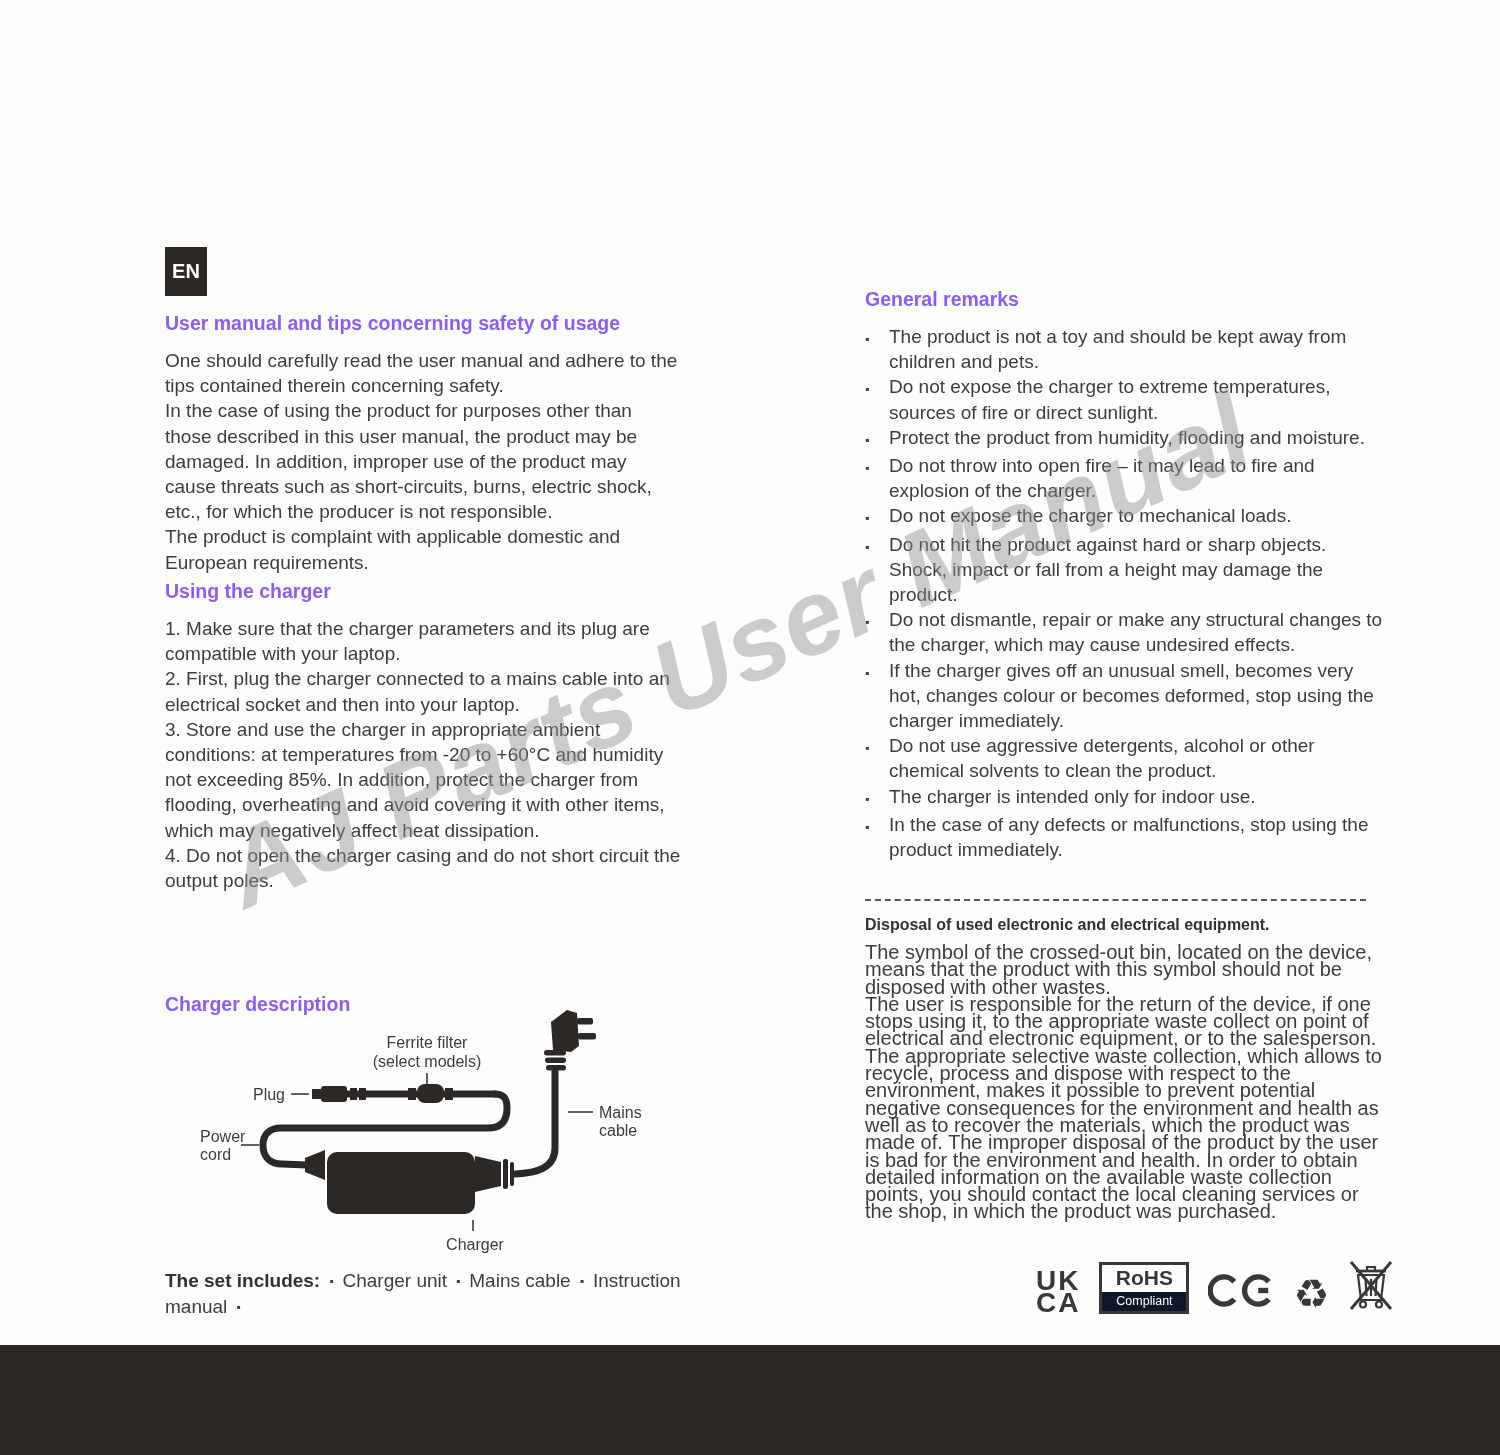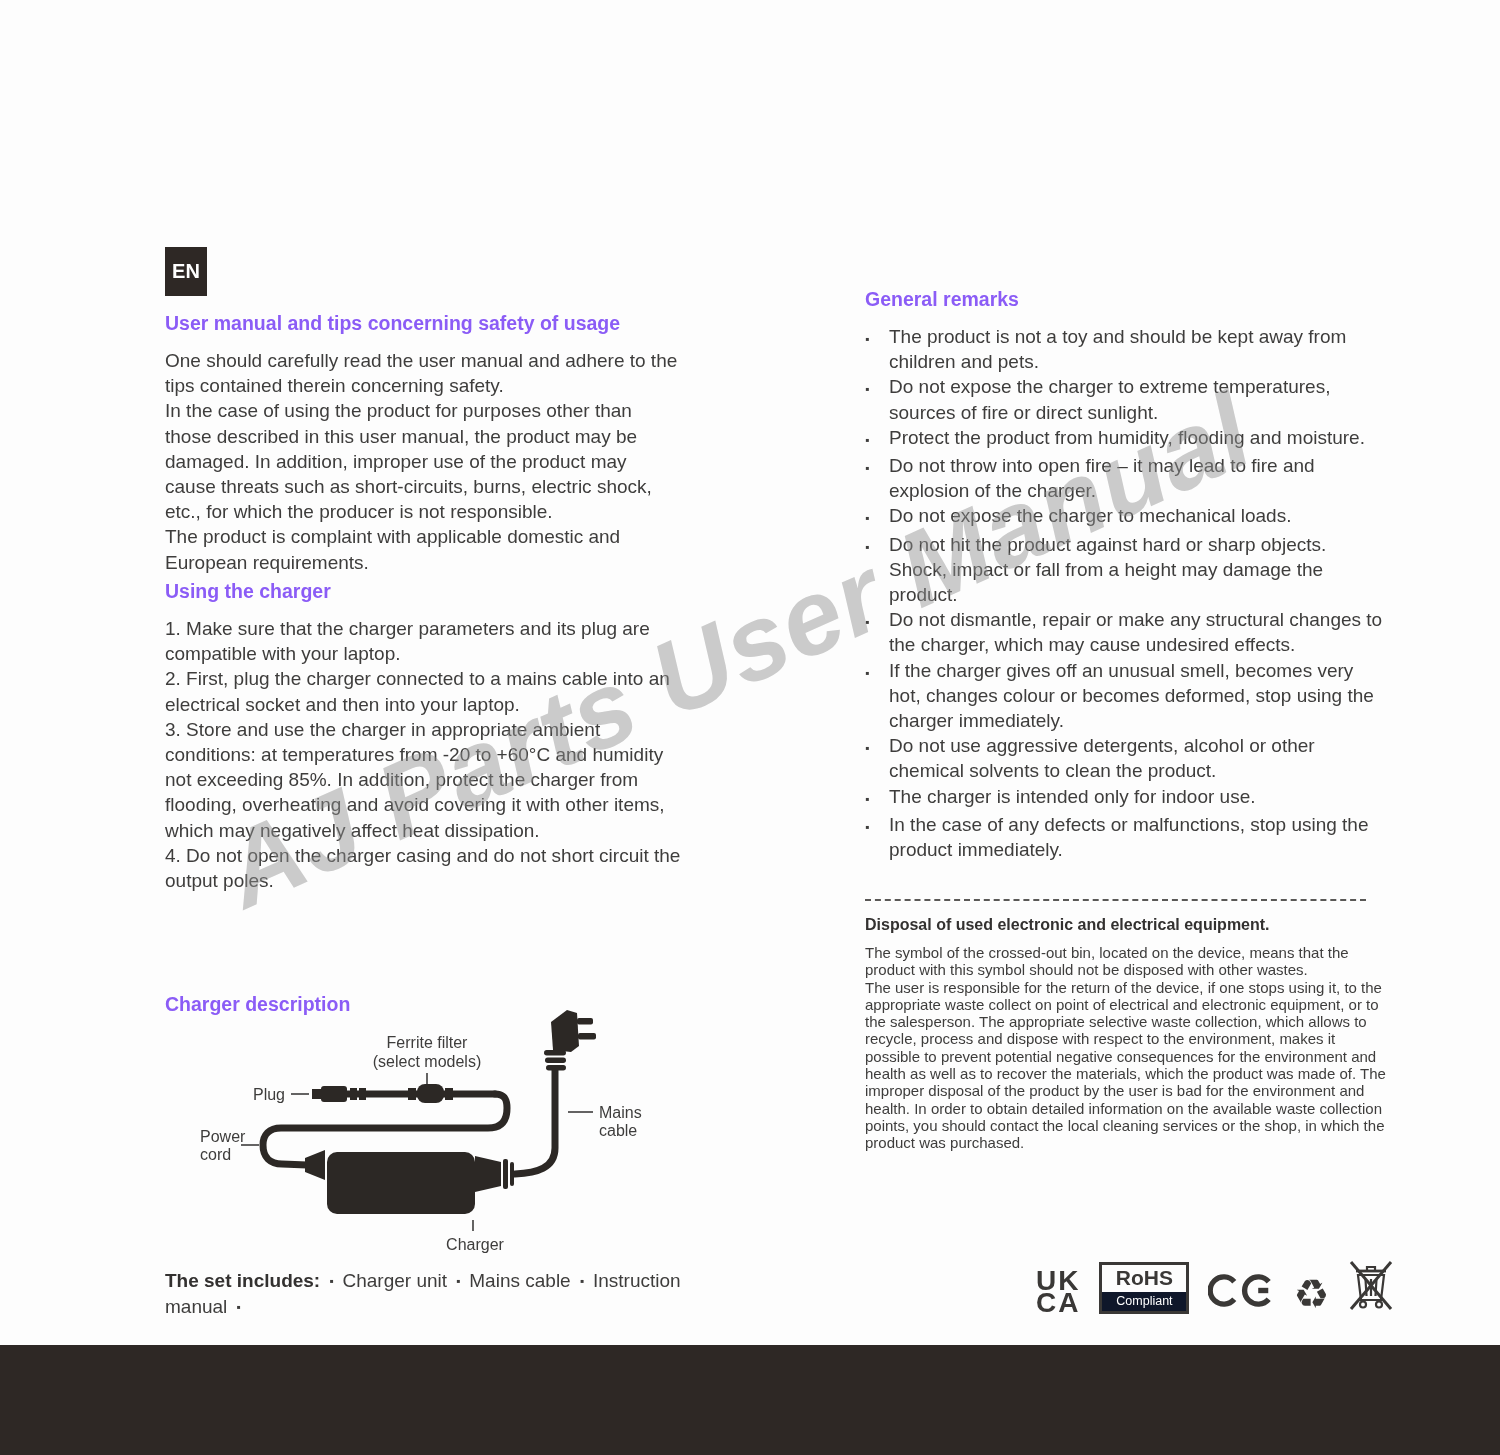--- a/index.html
+++ b/index.html
@@ -28,21 +28,21 @@
   .sec{position:absolute;left:165px;width:516px;}
   .sec h2{margin:0 0 13px 0;font-size:19.5px;font-weight:bold;color:#8b5cf6;}
   .body-txt{margin:0;font-size:19px;line-height:25.2px;white-space:pre-line;}
   .num-list{margin:0;padding:0;list-style:none;font-size:19px;line-height:25.2px;}
   .right-col{left:865px;width:522px;}
   .blt-list{margin:0;padding:0;list-style:none;font-size:19px;line-height:25.2px;}
   .blt-list li{display:flex;}
   .blt-sq{width:24px;flex:none;font-size:12px;padding-top:3px;color:#3e3d3c;}
   .dash-divider{position:absolute;left:865px;top:899px;width:501px;border-top:2.5px dashed #5a5856;}
   .disposal-h{margin:0 0 10px 0;font-size:16px;font-weight:bold;color:#333130;}
-  .disposal-p{margin:0;font-size:15px;line-height:17.3px;white-space:pre-line;}
+  .disposal-p{margin:0;font-size:20px;line-height:17.3px;white-space:pre-line;}
   .set-includes{position:absolute;left:165px;top:1268px;width:520px;font-size:19px;line-height:26px;}
   .set-includes b{font-weight:bold;color:#333130;}
   .inc-sq{font-size:12px;vertical-align:2px;margin:0 9px;}
   
   .diagram{position:absolute;left:165px;top:1008px;width:520px;height:260px;}
   .diagram text{font-family:"Liberation Sans",sans-serif;font-size:16px;fill:#3e3d3c;}
   .art{fill:#2c2825;}
   .cable{stroke:#2c2825;stroke-width:7;fill:none;stroke-linecap:round;}
   .leader{stroke:#3e3d3c;stroke-width:1.6;}
   

